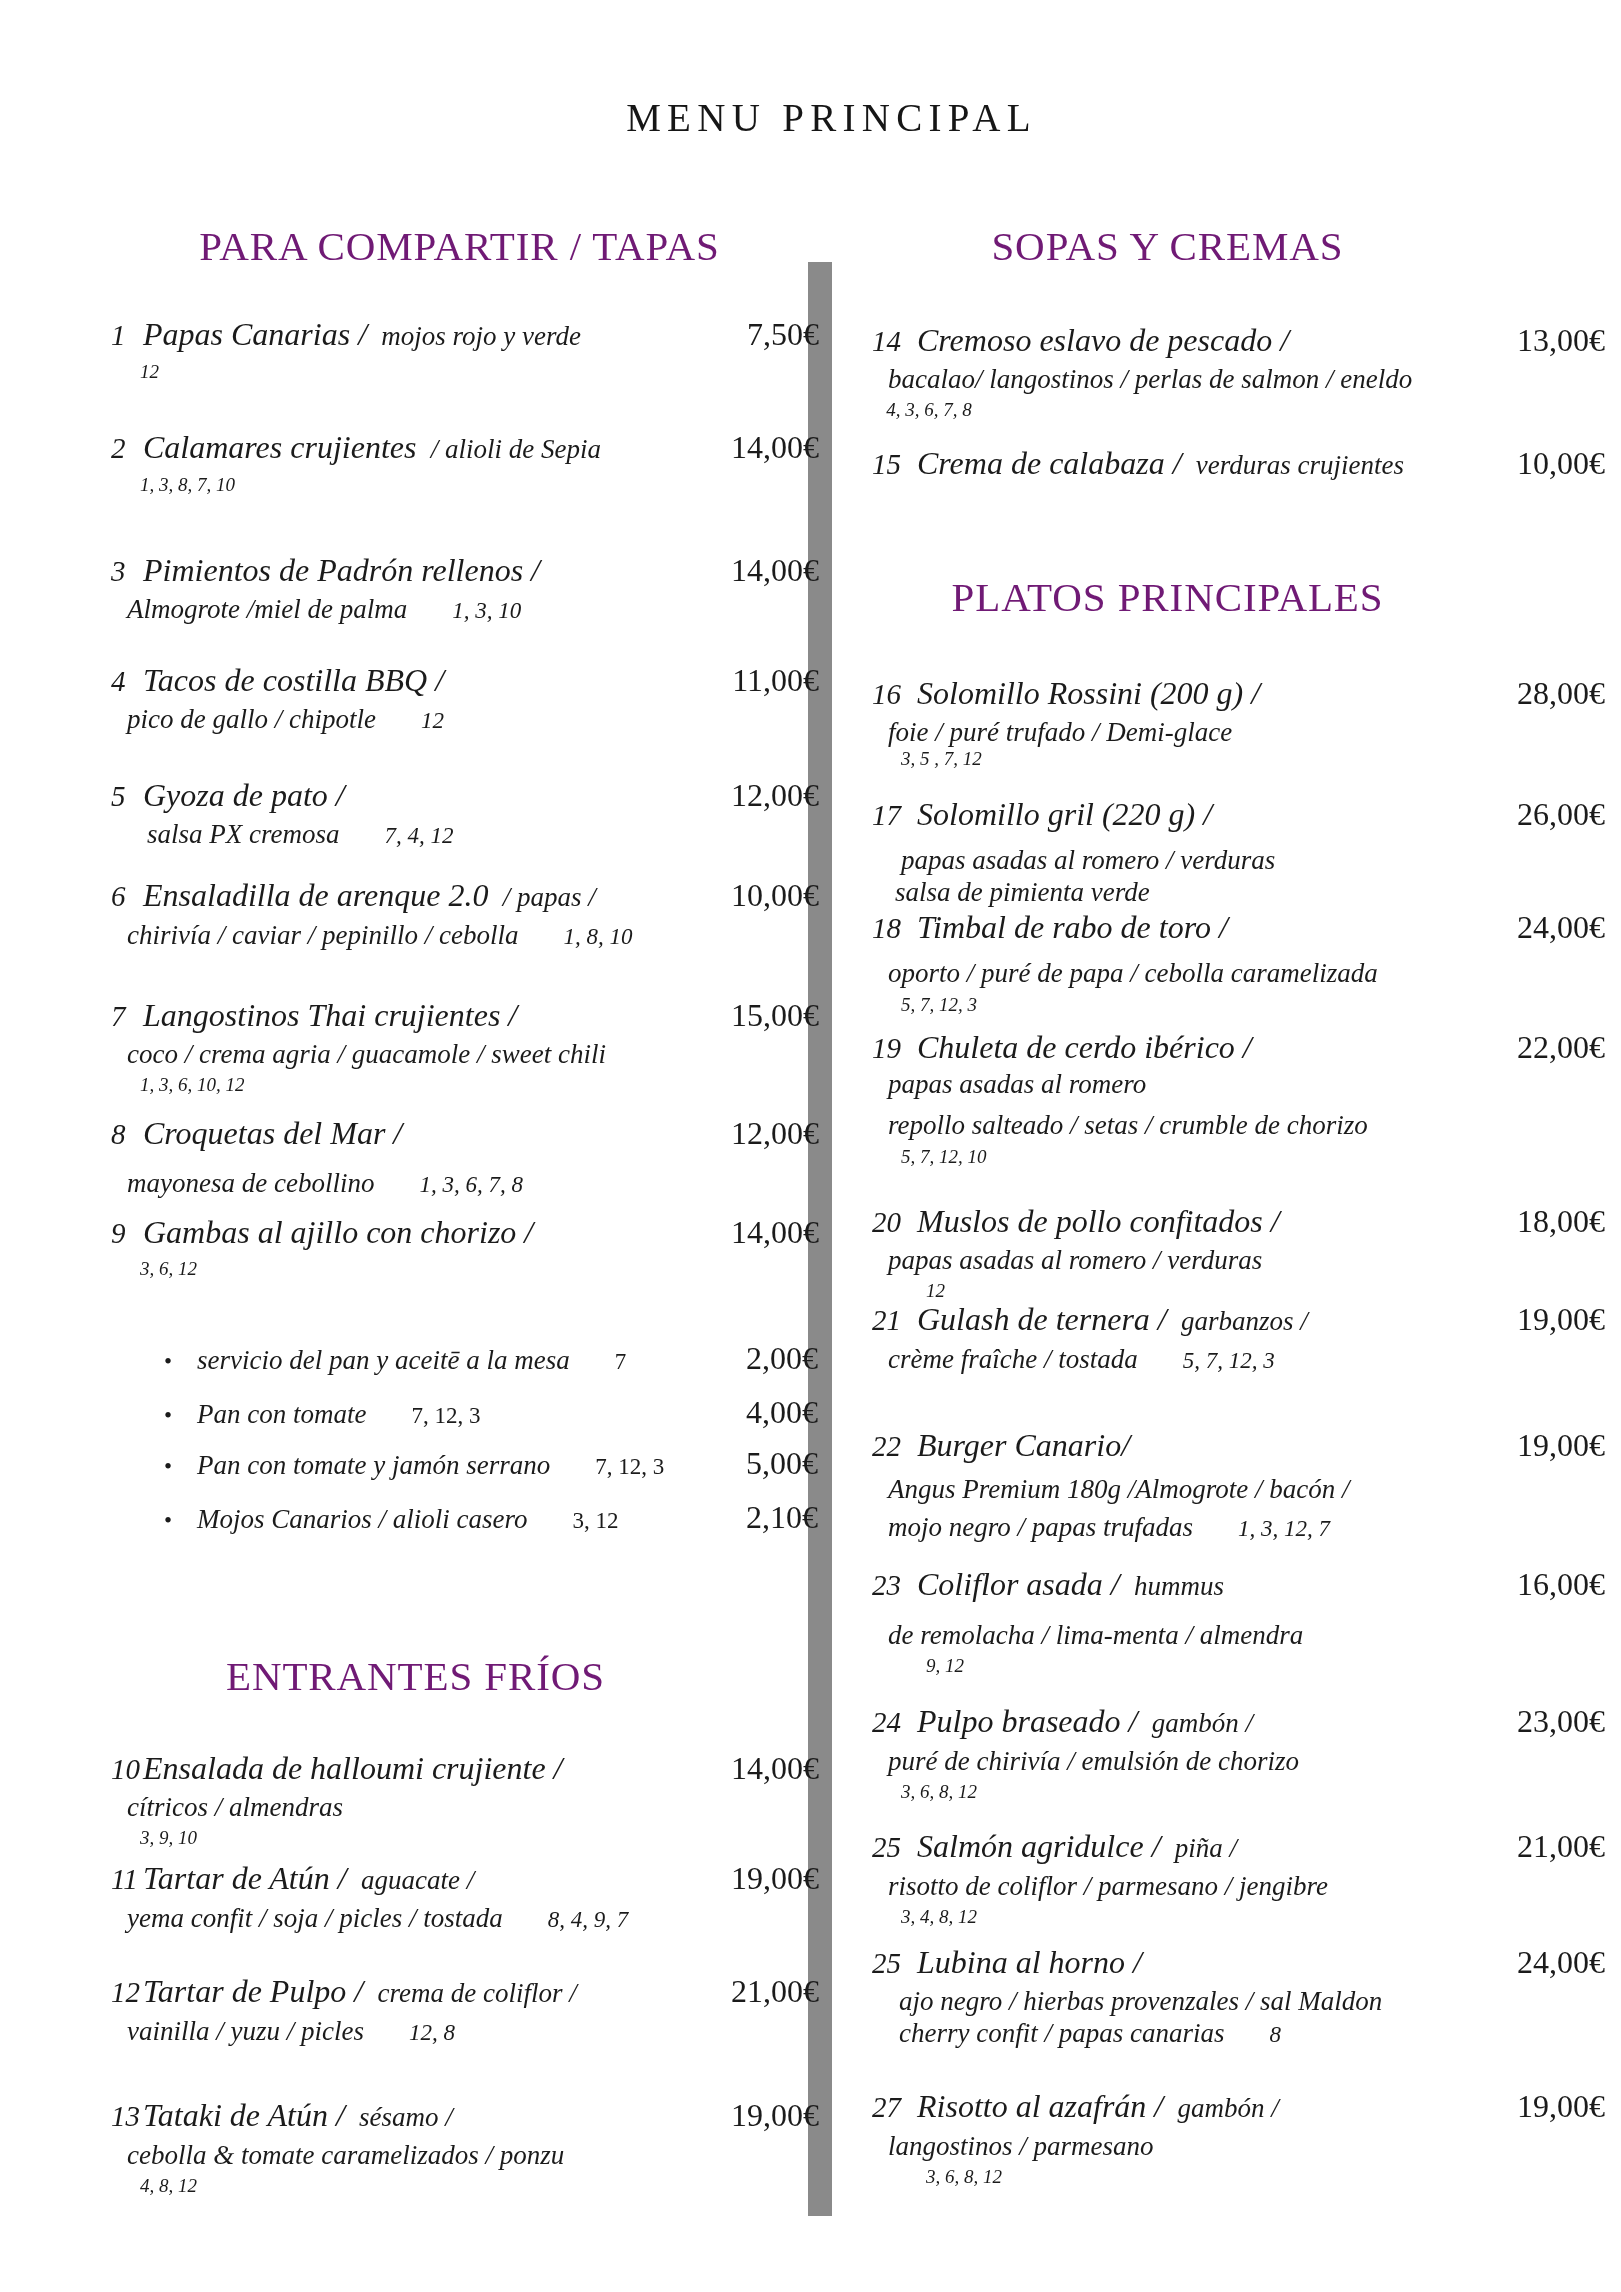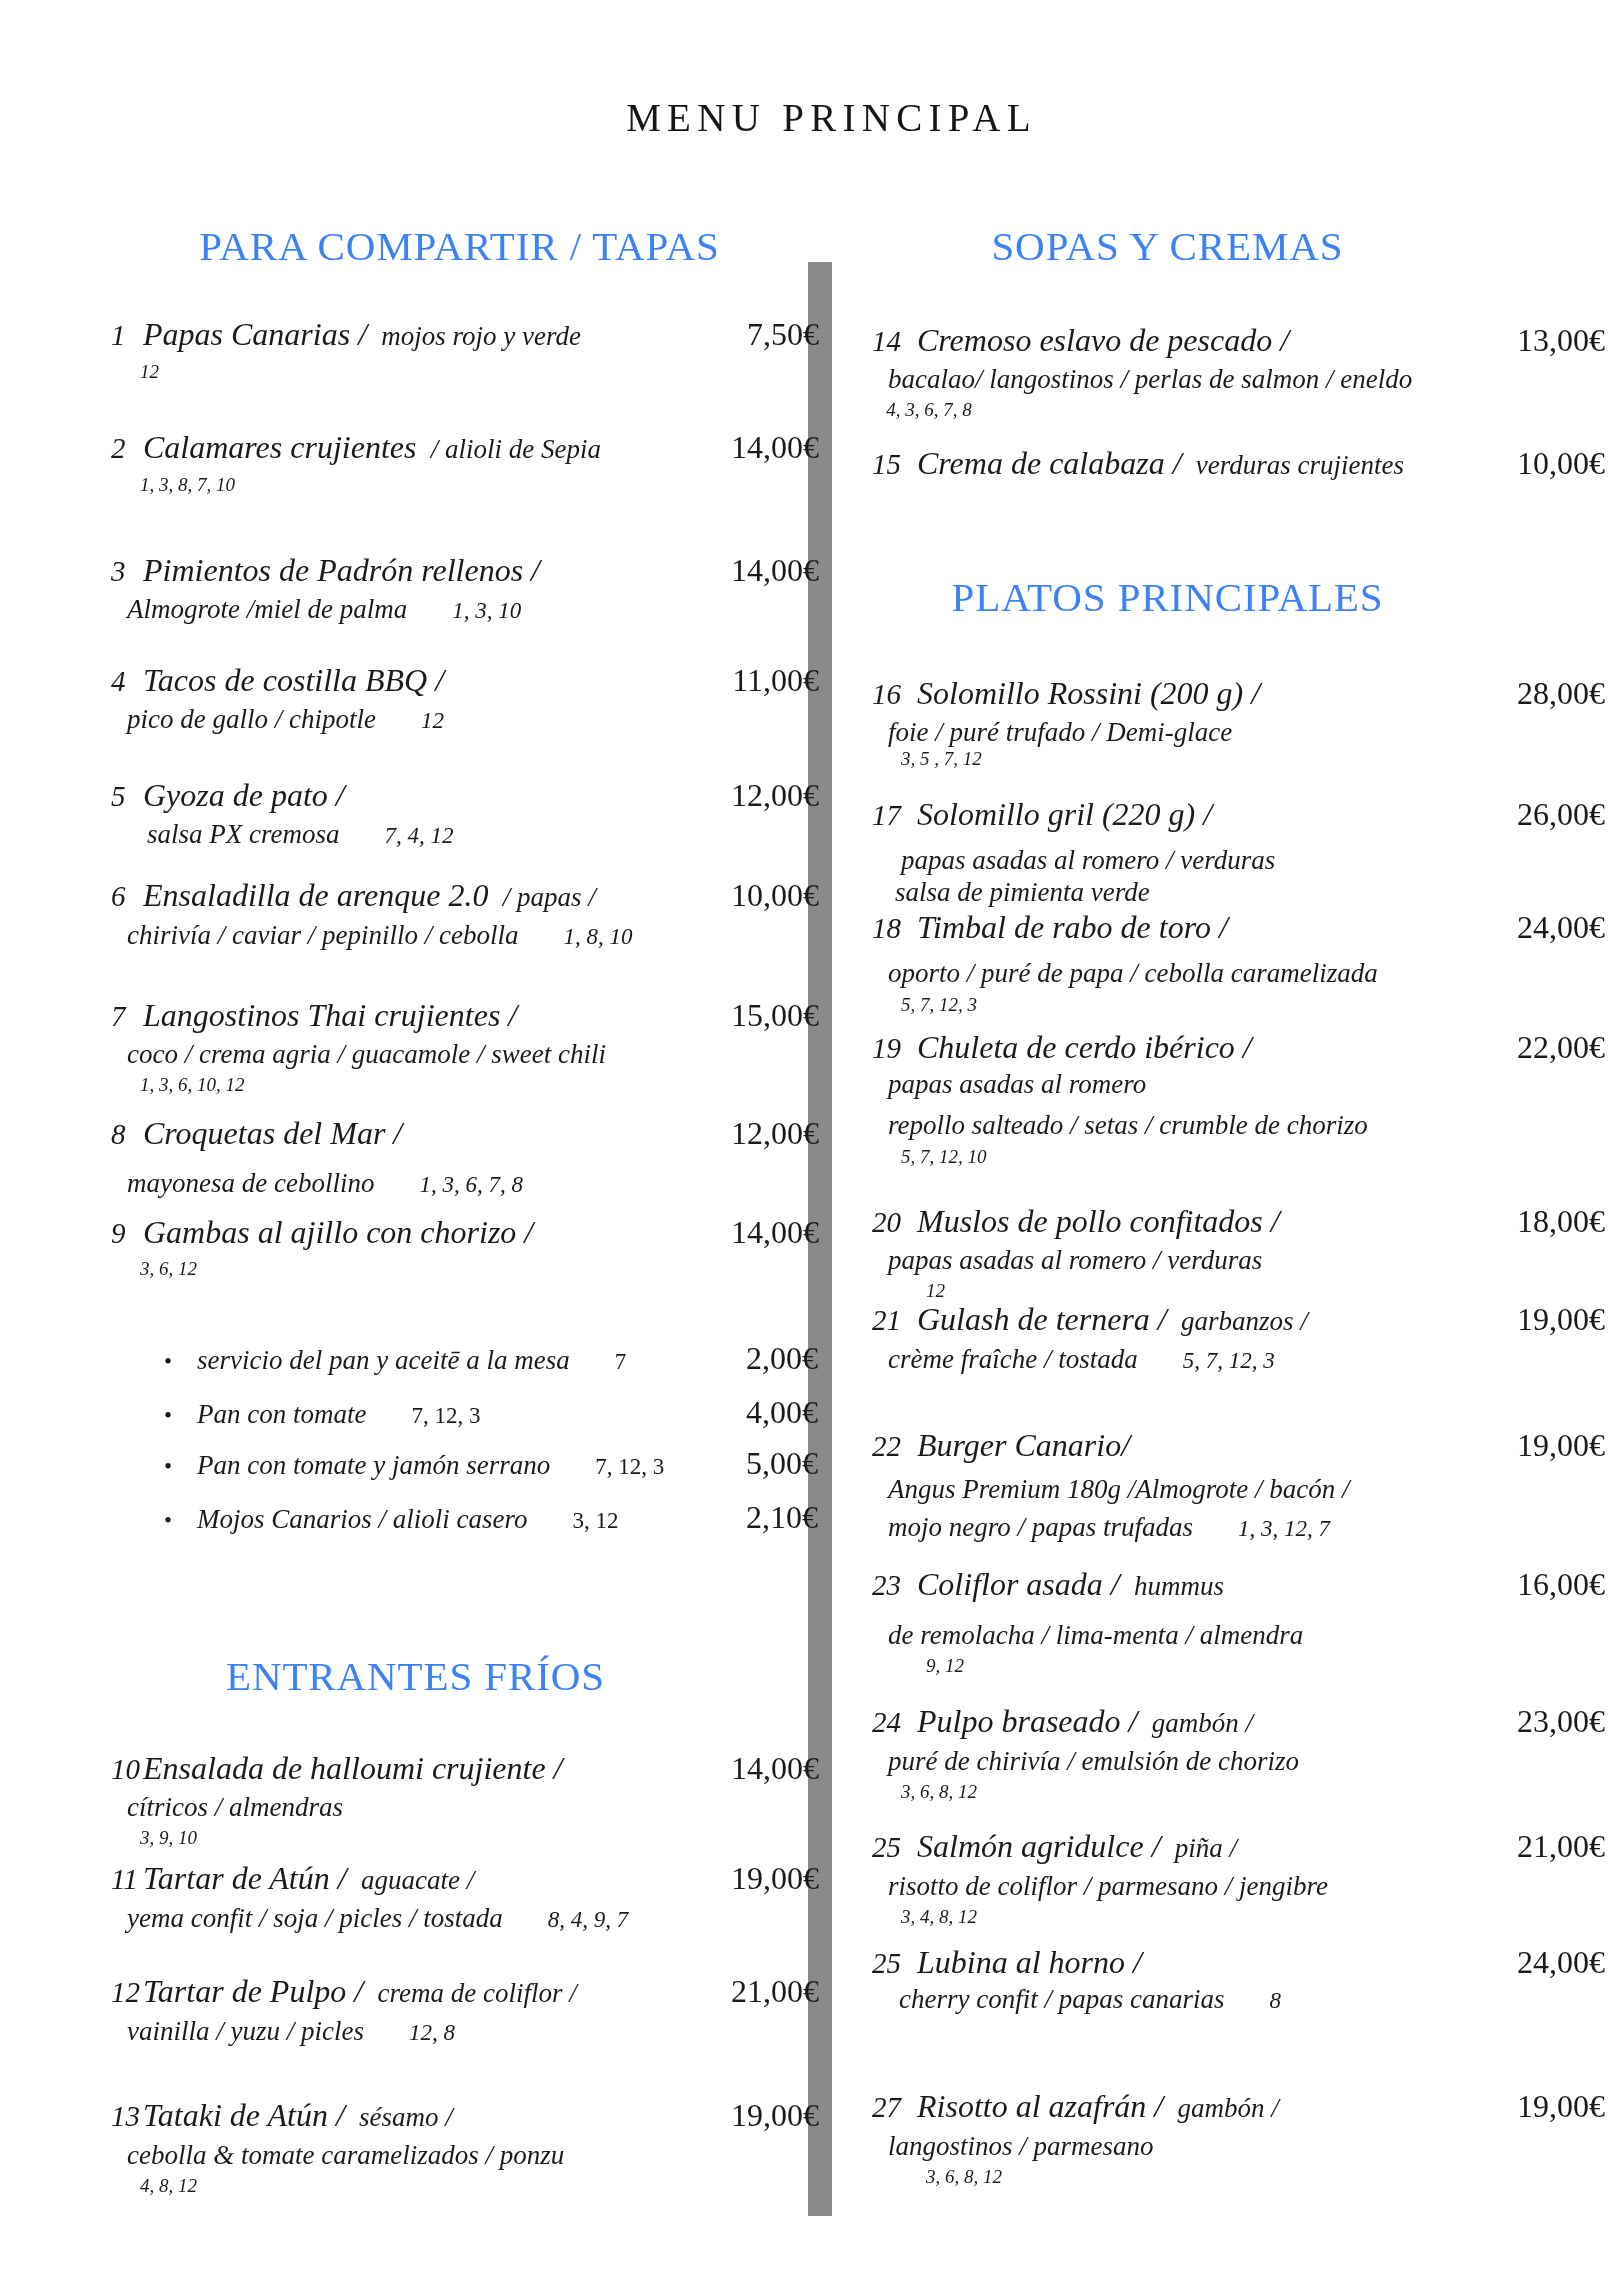--- a/index.html
+++ b/index.html
@@ -6,21 +6,21 @@
   body{
     width:1621px;height:2293px;position:relative;background:#ffffff;
     font-family:"Liberation Serif",serif;color:#1b1b1b;overflow:hidden;
   }
   .abs{position:absolute;padding-left:21px;}
   .page-title{
     top:95px;left:0;width:1621px;text-align:center;
     font-size:39px;letter-spacing:6.3px;color:#161616;white-space:nowrap;
   }
   .shead{
-    font-size:41px;letter-spacing:0.9px;color:#3b82f6;text-align:center;white-space:nowrap;
+    font-size:41px;letter-spacing:0.9px;color:#701a75;text-align:center;white-space:nowrap;
   }
   .divider{left:808px;top:262px;width:2.7px;height:1954px;background:#8a8a8a;}
   .item .head{display:flex;align-items:baseline;line-height:39px;}
   .n{font-style:italic;font-size:29px;min-width:32px;flex:0 0 auto;}
   .item.rcol .n{min-width:45px;}
   .nm{font-style:italic;font-size:32px;white-space:nowrap;}
   .nt{font-style:italic;font-size:27px;margin-left:14.3px;white-space:nowrap;}
   .nt:empty{display:none;}
   .pr{font-size:32px;margin-left:auto;white-space:nowrap;padding-left:9px;}
   .sub{font-style:italic;font-size:27px;line-height:32px;margin:1.8px 0 0 16px;white-space:nowrap;}
@@ -316,20 +316,21 @@
   <div class="sub"><span>risotto de coliflor / parmesano / jengibre</span></div>
   <div class="alg">3, 4, 8, 12</div>
 </div>
 
 <div class="abs item rcol" style="top:1943px;left:851px;width:733px">
   <div class="head">
     <span class="n">25</span>
     <span class="nm">Lubina al horno /</span>
     <span class="pr">24,00€</span>
   </div>
+  <div class="sub" style="margin-left:27px"><span>ajo negro / hierbas provenzales / sal Maldon</span></div>
   <div class="sub" style="margin-left:27px;margin-top:0"><span>cherry confit / papas canarias</span><span class="al">8</span></div>
 </div>
 
 <div class="abs item rcol" style="top:2087px;left:851px;width:733px">
   <div class="head">
     <span class="n">27</span>
     <span class="nm">Risotto al azafrán /</span>
     <span class="nt">gambón /</span>
     <span class="pr">19,00€</span>
   </div>

